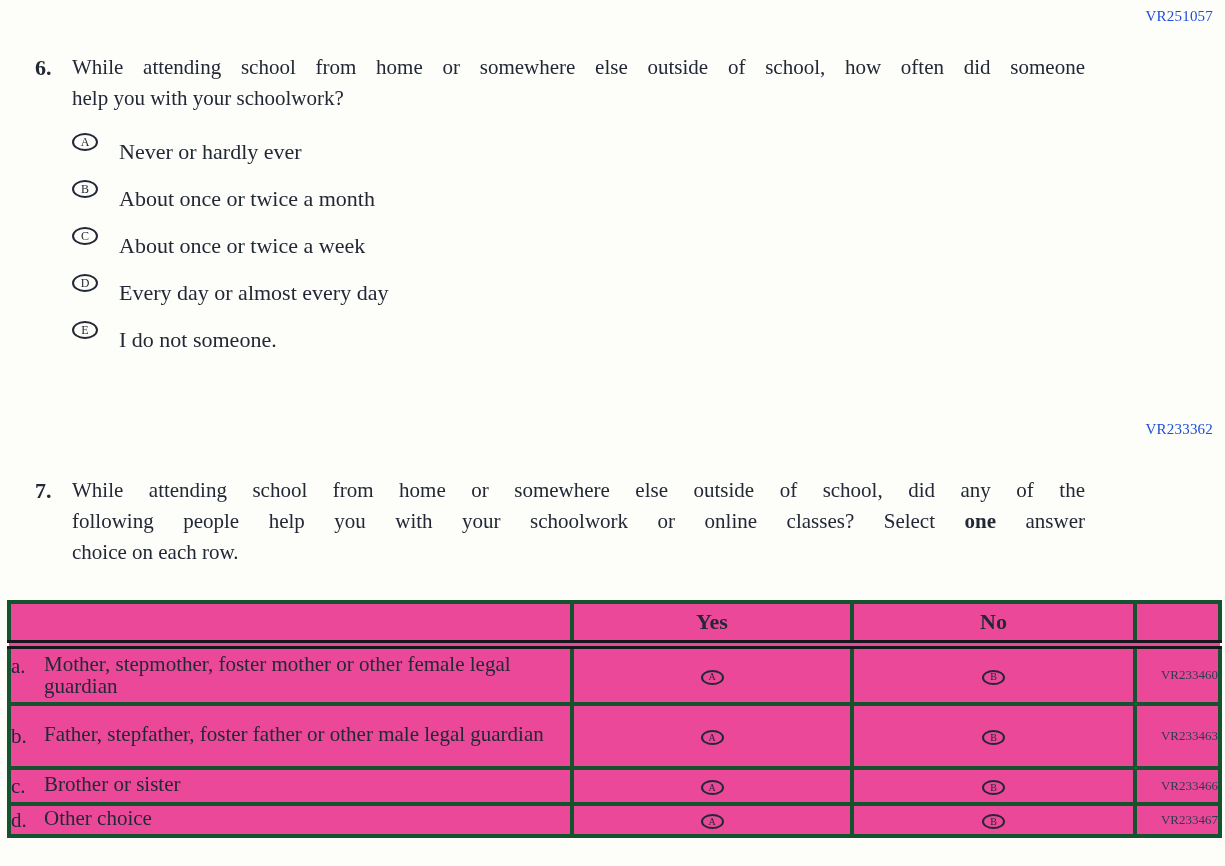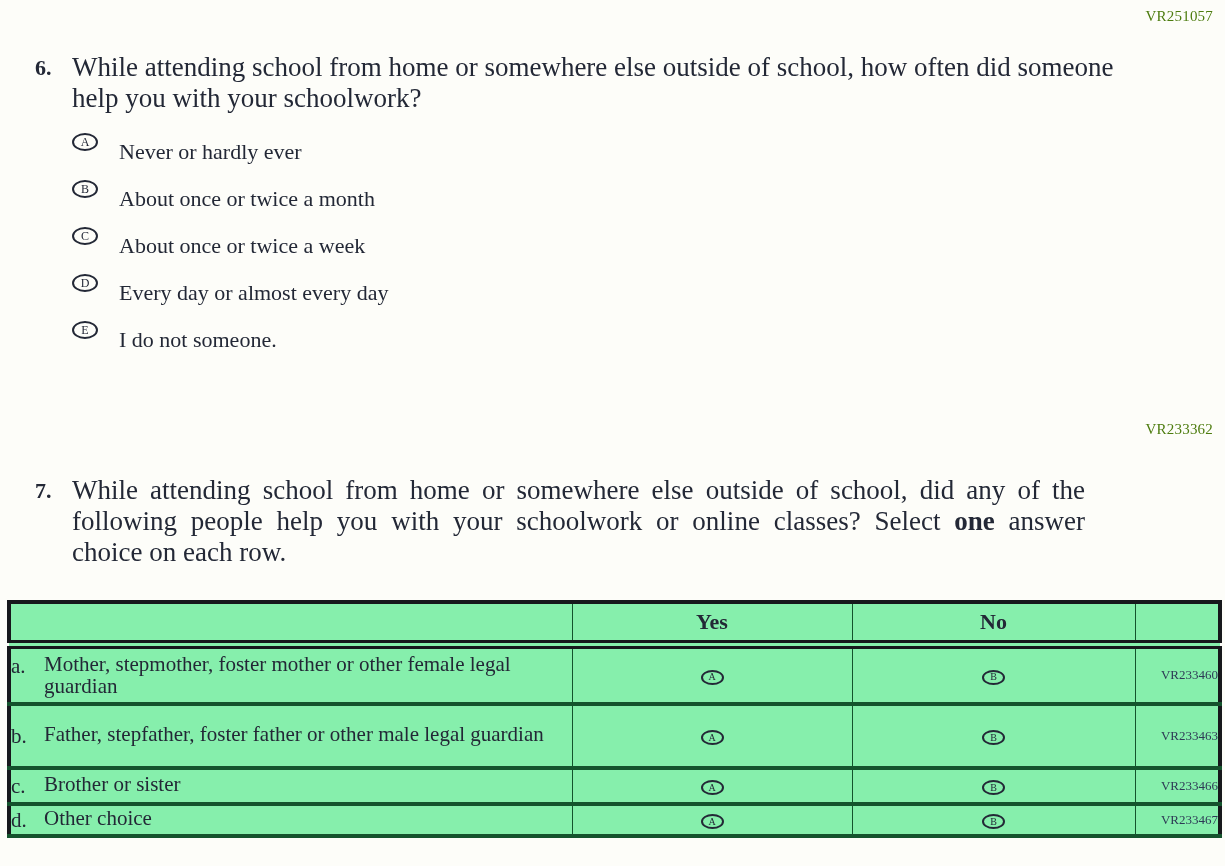--- a/index.html
+++ b/index.html
@@ -13,21 +13,21 @@
     height:866px;
     background:#fdfdf9;
     color:#232836;
     overflow:hidden;
   }
   
   .item-code{
     position:absolute;
     right:12px;
     font-size:15px;
-    color:#4d7c0f;
+    color:#1d4ed8;
     letter-spacing:.2px;
   }
   .code-q6{top:8px;}
   .code-q7{top:421px;}
 
   
   .question{
     position:absolute;
     left:35px;
     width:1052px;
@@ -37,21 +37,21 @@
   .q7{top:475px;}
   .q-number{
     width:37px;
     flex:0 0 37px;
     font-weight:bold;
     font-size:22px;
     line-height:31px;
   }
   .q-body{width:1013px;}
   .q-line{
-    font-size:27px;
+    font-size:21px;
     line-height:31px;
     text-align:justify;
     text-align-last:justify;
     white-space:nowrap;
   }
   .q-line.last{
     text-align:center;
     text-align-last:left;
   }
   .q-line b{font-weight:bold;}
@@ -90,24 +90,24 @@
     left:7px;
     width:1211px;
     border-collapse:collapse;
     table-layout:fixed;
   }
   .matrix col.c-stem{width:563px;}
   .matrix col.c-yes{width:280px;}
   .matrix col.c-no{width:283px;}
   .matrix col.c-code{width:85px;}
   .matrix th,.matrix td{
-    border:1px solid #14532d;
+    border:4px solid #14532d;
     padding:0;
     box-sizing:border-box;
-    background:#86efac;
+    background:#ec4899;
   }
   .matrix{border:4px solid #17181c;}
   .matrix tr.head th{
     height:42px;
     font-size:22px;
     font-weight:bold;
     text-align:center;
     border-bottom:9px double #17181c;
   }
   .matrix td{border-top-width:4px;border-bottom-width:4px;}

